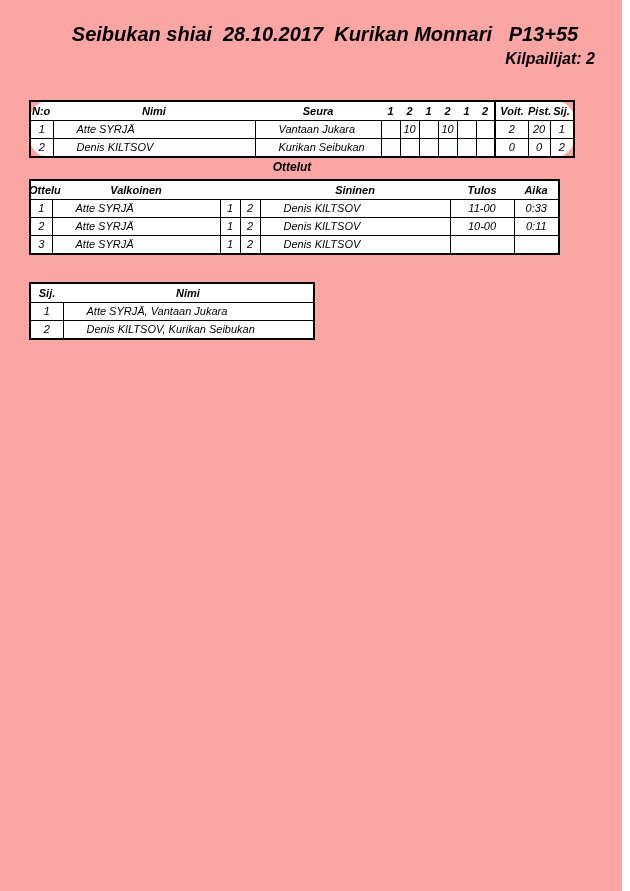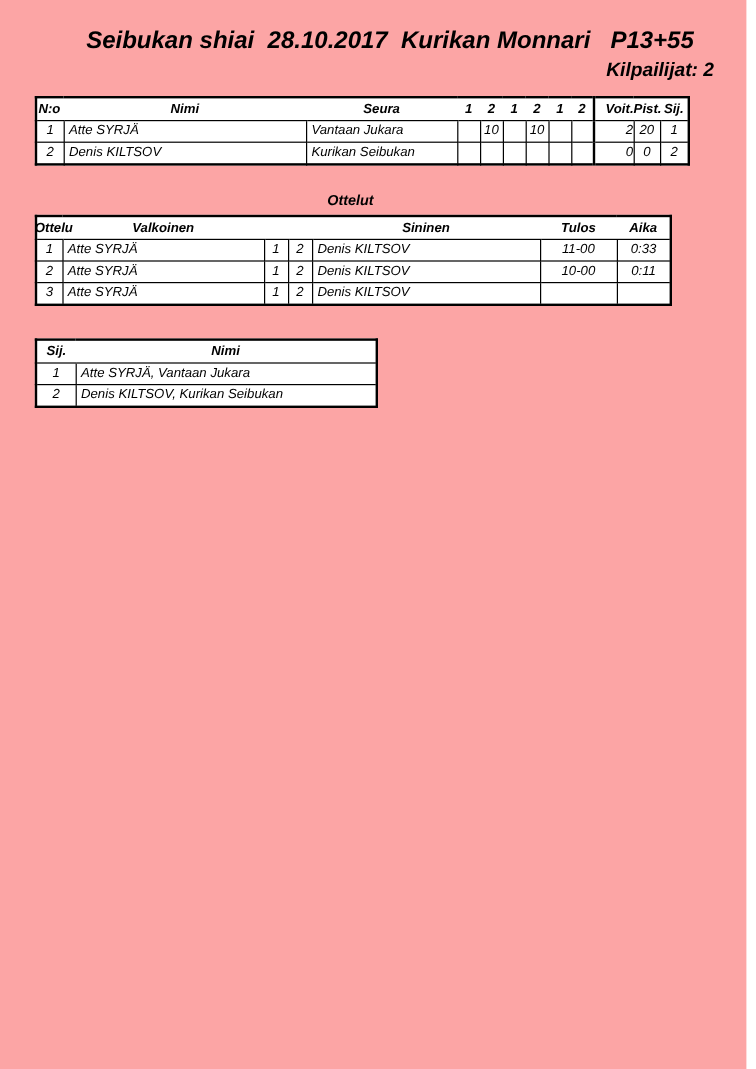--- a/index.html
+++ b/index.html
@@ -49,21 +49,21 @@
 
   table.tbl {
     position: absolute;
     left: 29px;
     border-collapse: collapse;
     table-layout: fixed;
     border: 2px solid #000;
     font-size: 11px;
     background: #fff;
   }
-  #table1 { top: 80px;  width: 545px; }
+  #table1 { top: 100px;  width: 545px; border-radius: 22px; }
   #table2 { top: 179px; width: 530px; }
   #table3 { top: 282px; width: 286px; }
 
   .tbl th, .tbl td {
     border: 1px solid #000;
     height: 17px;
     line-height: 17px;
     vertical-align: middle;
     text-align: center;
     padding: 0;
@@ -72,24 +72,24 @@
     font-weight: normal;
   }
   .tbl thead th {
     border-left: none;
     border-right: none;
     height: 18px;
     line-height: 18px;
     font-weight: bold;
     overflow: visible;
   }
-  .tbl td.name { text-align: left; padding-left: 4px; }
+  .tbl td.name { text-align: left; padding-left: 23px; }
   .tbl th.hl   { text-align: left; padding-left: 1px; }
   .tbl th.hcl  { text-align: right; text-indent: -2px; }
-  .tbl .thick-l { border-left: 2px solid #000 !important; text-align: right; }
+  .tbl .thick-l { border-left: 2px solid #000 !important; }
 </style>
 </head>
 <body>
 
 <div class="page">
 
   <div class="main-title">Seibukan shiai  28.10.2017  Kurikan Monnari   P13+55</div>
   <div class="count">Kilpailijat: 2</div>
 
 

